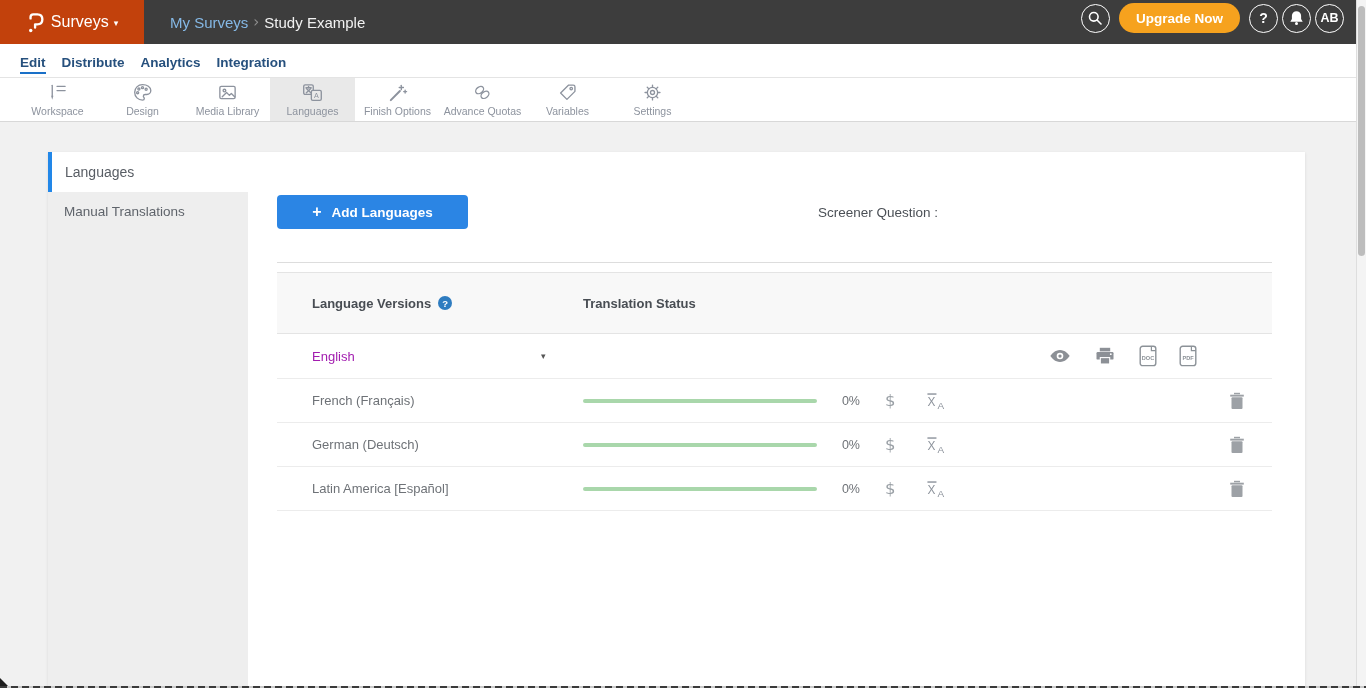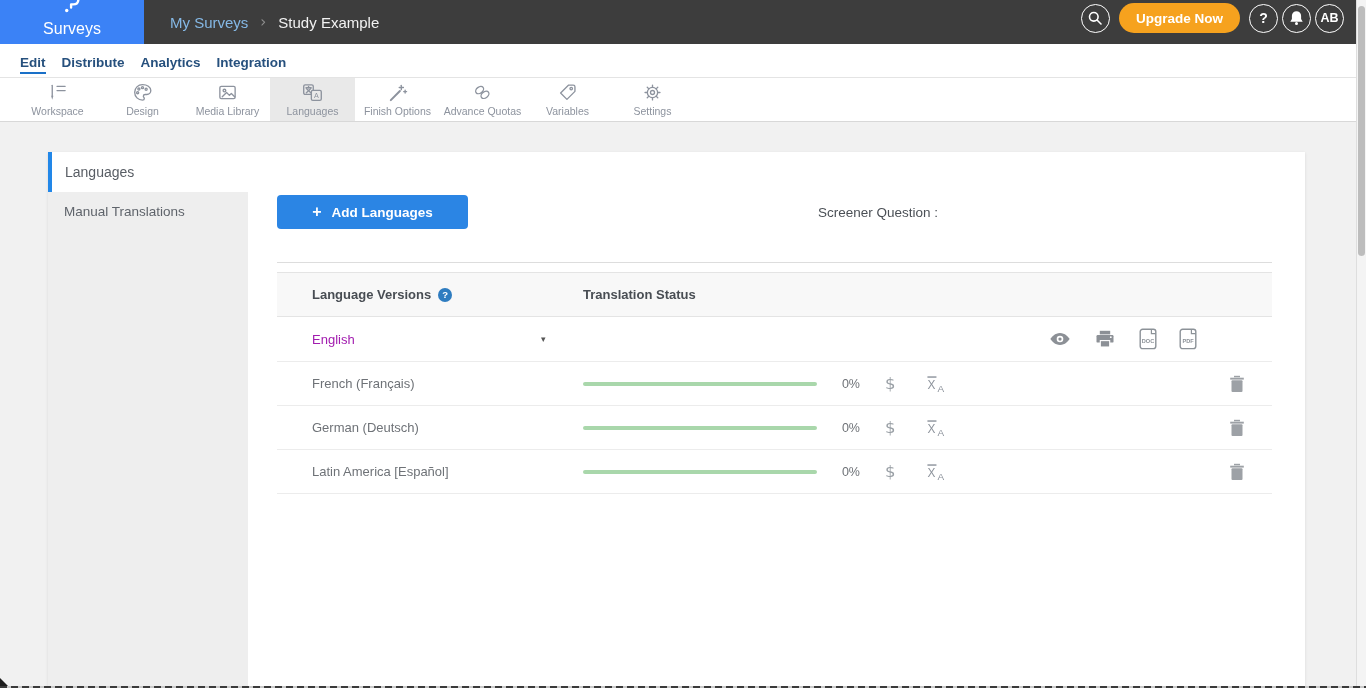--- a/index.html
+++ b/index.html
@@ -7,25 +7,25 @@
   body {
     width:1366px; height:688px; overflow:hidden; position:relative;
     font-family:"Liberation Sans", sans-serif; background:#f1f1f1;
     -webkit-font-smoothing:antialiased;
   }
   svg { display:block; }
   .stroke-ic { fill:none; stroke:#8d939e; stroke-width:1.4; stroke-linecap:round; stroke-linejoin:round; }
 
   
   .topbar { position:absolute; left:0; top:0; width:1366px; height:44px; background:#3d3d3d; z-index:5; }
-  .brand { position:absolute; left:0; top:0; width:144px; height:44px; background:#3b82f6;
-           display:flex; align-items:center; justify-content:center; gap:5px; color:#fff; cursor:pointer;flex-direction:column; }
+  .brand { position:absolute; left:0; top:0; width:144px; height:44px; background:#c2410c;
+           display:flex; align-items:center; justify-content:center; gap:5px; color:#fff; cursor:pointer; }
   .brand .bname { font-size:16px; }
   .brand .bcaret { font-size:9px; margin-top:2px; font-family:"DejaVu Sans",sans-serif; }
-  .crumbs { position:absolute; left:170px; top:0; height:44px; display:flex; align-items:center; gap:12px; font-size:15px; }
+  .crumbs { position:absolute; left:170px; top:0; height:44px; display:flex; align-items:center; gap:5px; font-size:15px; }
   .crumb-parent { color:#85b8e5; cursor:pointer; text-decoration:none; }
   .crumb-sep { color:#8f8f8f; font-size:15px; font-family:"DejaVu Sans",sans-serif; }
   .crumb-current { color:#f2f2f2; }
   .hdr-actions { position:absolute; right:22px; top:0; height:36px; display:flex; align-items:center; gap:4px;text-align:right; }
   .cbtn { width:29px; height:29px; border-radius:50%; border:1.5px solid #fff; color:#fff;
           display:flex; align-items:center; justify-content:center; font-size:14px; font-weight:bold; cursor:pointer; background:transparent; }
   .upgrade { height:30px; padding:0 17px; border-radius:16px; background:#f6a21e; color:#fff;
              font-weight:bold; font-size:13.5px; display:flex; align-items:center; margin:0 5px; cursor:pointer; }
 
   
@@ -65,21 +65,21 @@
   .addbtn { position:absolute; left:29px; top:3px; width:191px; height:34px; background:#2b85e4; border-radius:4px;
             color:#fff; display:flex; align-items:center; justify-content:center; gap:10px; font-size:13.5px; font-weight:bold; cursor:pointer; }
   .addbtn .plus { font-size:16px; }
   .scr-label { position:absolute; left:520px; width:170px; text-align:right; top:13px; font-size:13.5px; color:#4b5056; }
   .scr-select { position:absolute; left:702px; top:2px; width:322px; height:36px; background:#f0f0f0;
                 border-bottom:1px solid #9a9a9a; display:flex; align-items:center; padding:0 14px;
                 font-size:13px; color:#55595f; cursor:pointer; }
   .divider { position:absolute; left:29px; top:70px; width:995px; height:1px; background:#ddd; }
 
   .table { position:absolute; left:29px; top:80px; width:995px; }
-  .thead { height:45px; background:#f8f8f8; border-top:1px solid #e4e4e4; border-bottom:1px solid #e4e4e4; position:relative; }
+  .thead { height:62px; background:#f8f8f8; border-top:1px solid #e4e4e4; border-bottom:1px solid #e4e4e4; position:relative; }
   .th { position:absolute; top:0; height:100%; display:flex; align-items:center; gap:7px;
         font-size:13px; font-weight:bold; color:#484d53; }
   .th1 { left:35px; } .th2 { left:306px; }
   .qbadge { width:14px; height:14px; border-radius:50%; background:#2e7cc0; color:#fff; font-size:9.5px; font-weight:bold;
             display:flex; align-items:center; justify-content:center; cursor:pointer; }
   .trow { height:44px; border-bottom:1px solid #ececec; position:relative; }
   .cname { position:absolute; left:35px; top:0; height:100%; display:flex; align-items:center; font-size:13px; color:#6e7277; }
   .trow.default .cname { color:#a21caf; }
   .dcaret { position:absolute; left:264px; top:0; height:100%; display:flex; align-items:center;
             font-size:9px; color:#555; font-family:"DejaVu Sans",sans-serif; cursor:pointer; }

